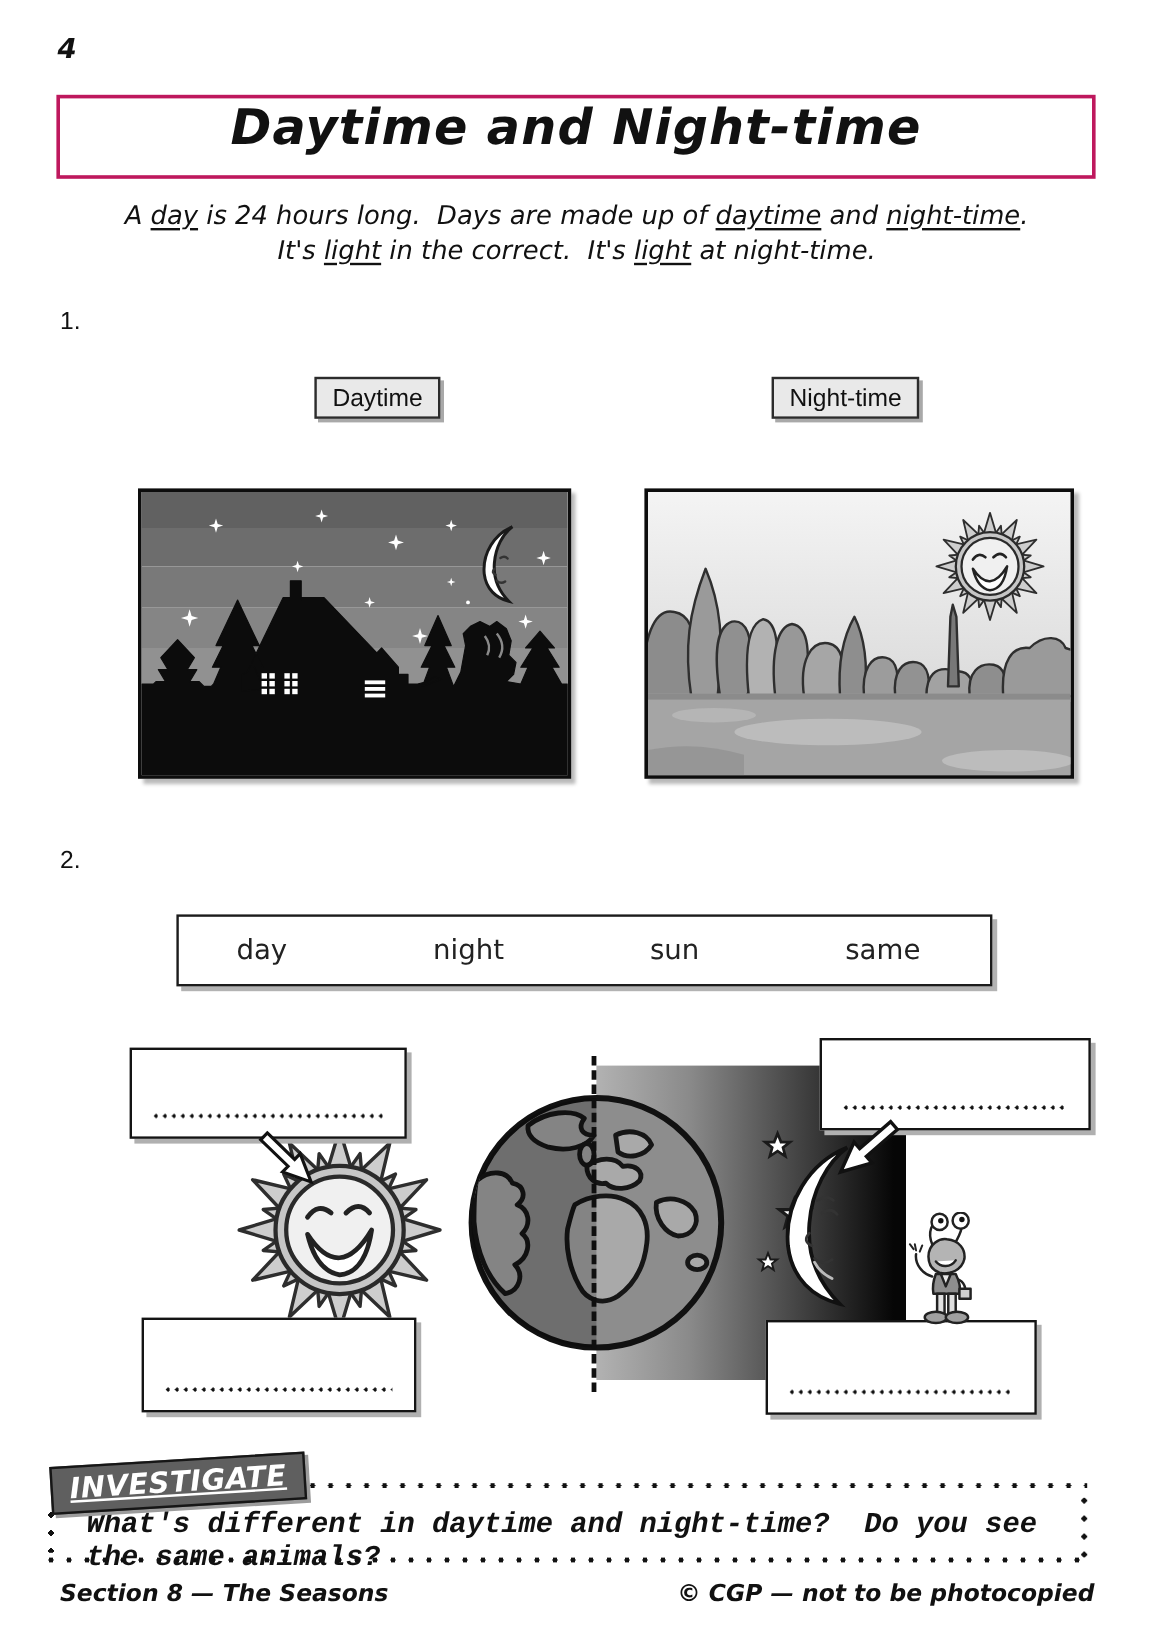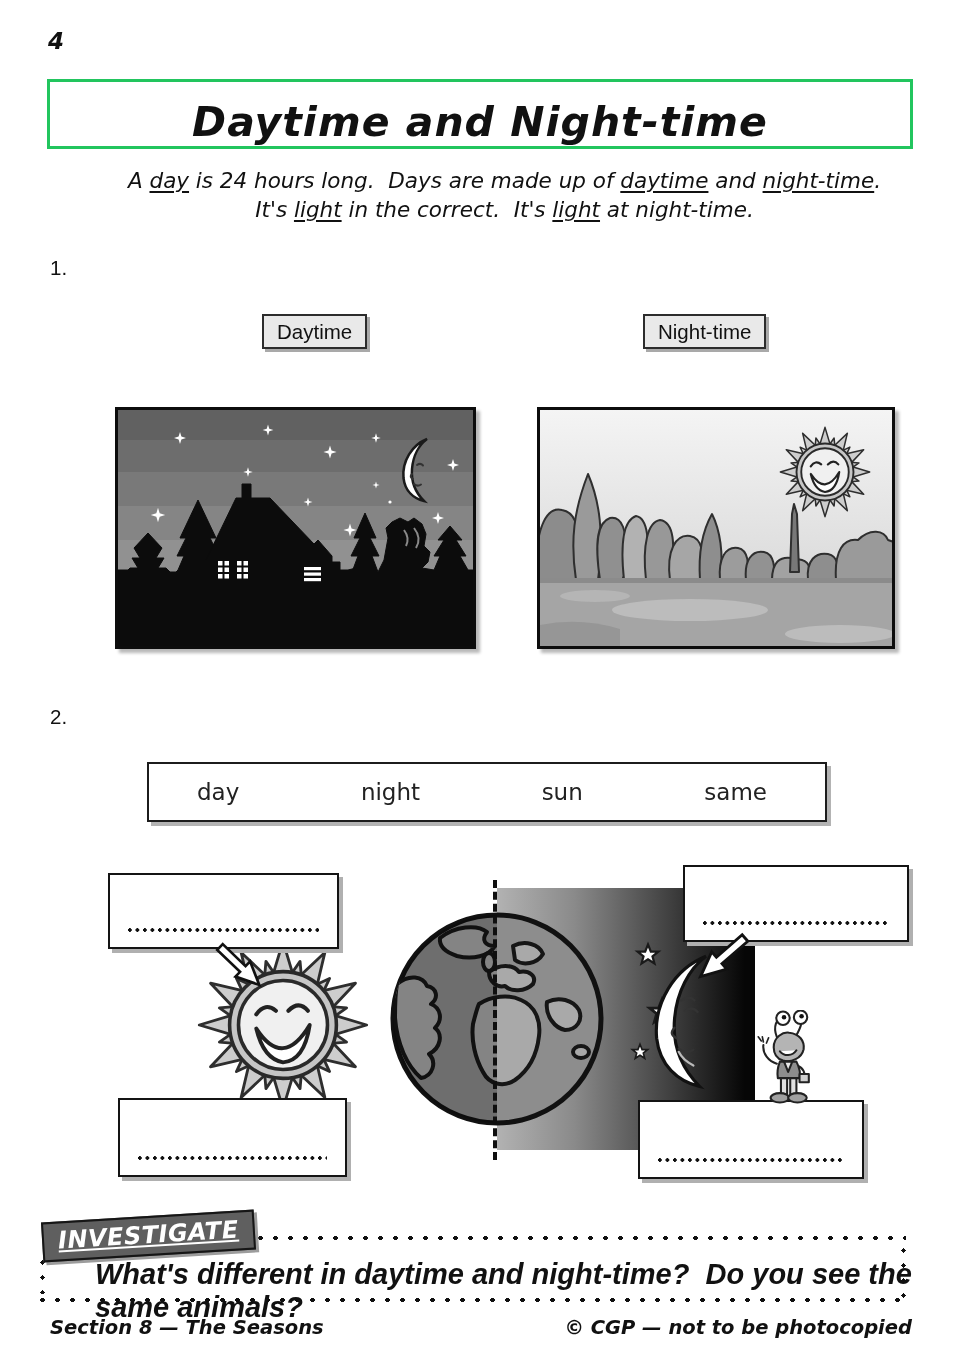--- a/index.html
+++ b/index.html
@@ -1,25 +1,25 @@
 <!DOCTYPE html>
 <html><head>
 <meta charset="utf-8">
 <style>
   html,body{margin:0;padding:0;background:#fff;}
   .page{position:relative;width:961px;height:1360px;background:#ffffff;
         font-family:"Liberation Sans",sans-serif;color:#111;overflow:hidden;}
   .abs{position:absolute;}
   .handw{font-family:"DejaVu Sans",sans-serif;font-style:italic;}
-  .pre{white-space:pre-wrap;padding-left:48px;}
+  .pre{white-space:pre-wrap;}
 
   
   .page-num{left:48px;top:28px;font-family:"DejaVu Sans",sans-serif;font-style:italic;font-weight:bold;font-size:23px;}
-  .title-box{left:47px;top:79px;width:860px;height:64px;border:3px solid #22c55e;
-             display:flex;align-items:flex-end;justify-content:center;}
+  .title-box{left:47px;top:79px;width:860px;height:64px;border:3px solid #be185d;
+             display:flex;align-items:flex-start;justify-content:center;}
   .title-box h1{margin:0;font-family:"DejaVu Sans",sans-serif;font-style:italic;font-weight:600;
                 font-size:41px;letter-spacing:1px;}
   .intro{left:0;top:166px;width:961px;text-align:center;font-size:21.5px;line-height:29px;font-weight:500;}
   .u{text-decoration:underline;text-underline-offset:3px;text-decoration-thickness:1.5px;}
 
   
   .qnum{font-size:20.5px;}
   .qtext{font-size:20.5px;}
   .chip{background:#e9e9e9;border:2.5px solid #2c2c2c;box-shadow:3px 3px 0 #a9a9a9;
         padding:2px 13px;font-size:20.5px;line-height:27px;}
@@ -42,22 +42,22 @@
   .dotline{position:absolute;left:18px;right:18px;bottom:15px;height:4px;
            background-image:radial-gradient(circle 1.7px at 2px 2px,#111 99%,transparent);
            background-size:7.5px 4px;background-repeat:repeat-x;}
   .z2{z-index:2}.z3{z-index:3}.z6{z-index:6}.z7{z-index:7}
 
   
   .inv-banner{left:42px;top:1216px;background:#5f5f5f;border:2px solid #161616;box-shadow:3px 3px 0 #9c9c9c;
               padding:3px 14px 5px 14px;transform:rotate(-3.5deg);z-index:2;}
   .inv-banner span{color:#fff;font-family:"DejaVu Sans",sans-serif;font-style:italic;font-weight:bold;
                    font-size:24px;text-decoration:underline;letter-spacing:0.5px;}
-  .inv-q{left:47px;top:1258px;width:830px;font-family:Liberation Sans, sans-serif;font-style:italic;
-         font-weight:bold;font-size:29px;}
+  .inv-q{left:72px;top:1258px;width:830px;font-family:Liberation Mono, monospace;font-style:italic;
+         font-weight:bold;font-size:24px;}
   .dots-h{height:4px;background-image:radial-gradient(circle 2.2px at 2.5px 2px,#111 99%,transparent);
           background-size:15px 4px;background-repeat:repeat-x;}
   .dots-v{width:5px;background-image:radial-gradient(circle 2.2px at 2.5px 2.5px,#111 99%,transparent);
           background-size:5px 15px;background-repeat:repeat-y;}
 
   .footer{font-family:"DejaVu Sans",sans-serif;font-style:italic;font-weight:bold;font-size:19.5px;}
 </style>
 </head>
 <body>
 

